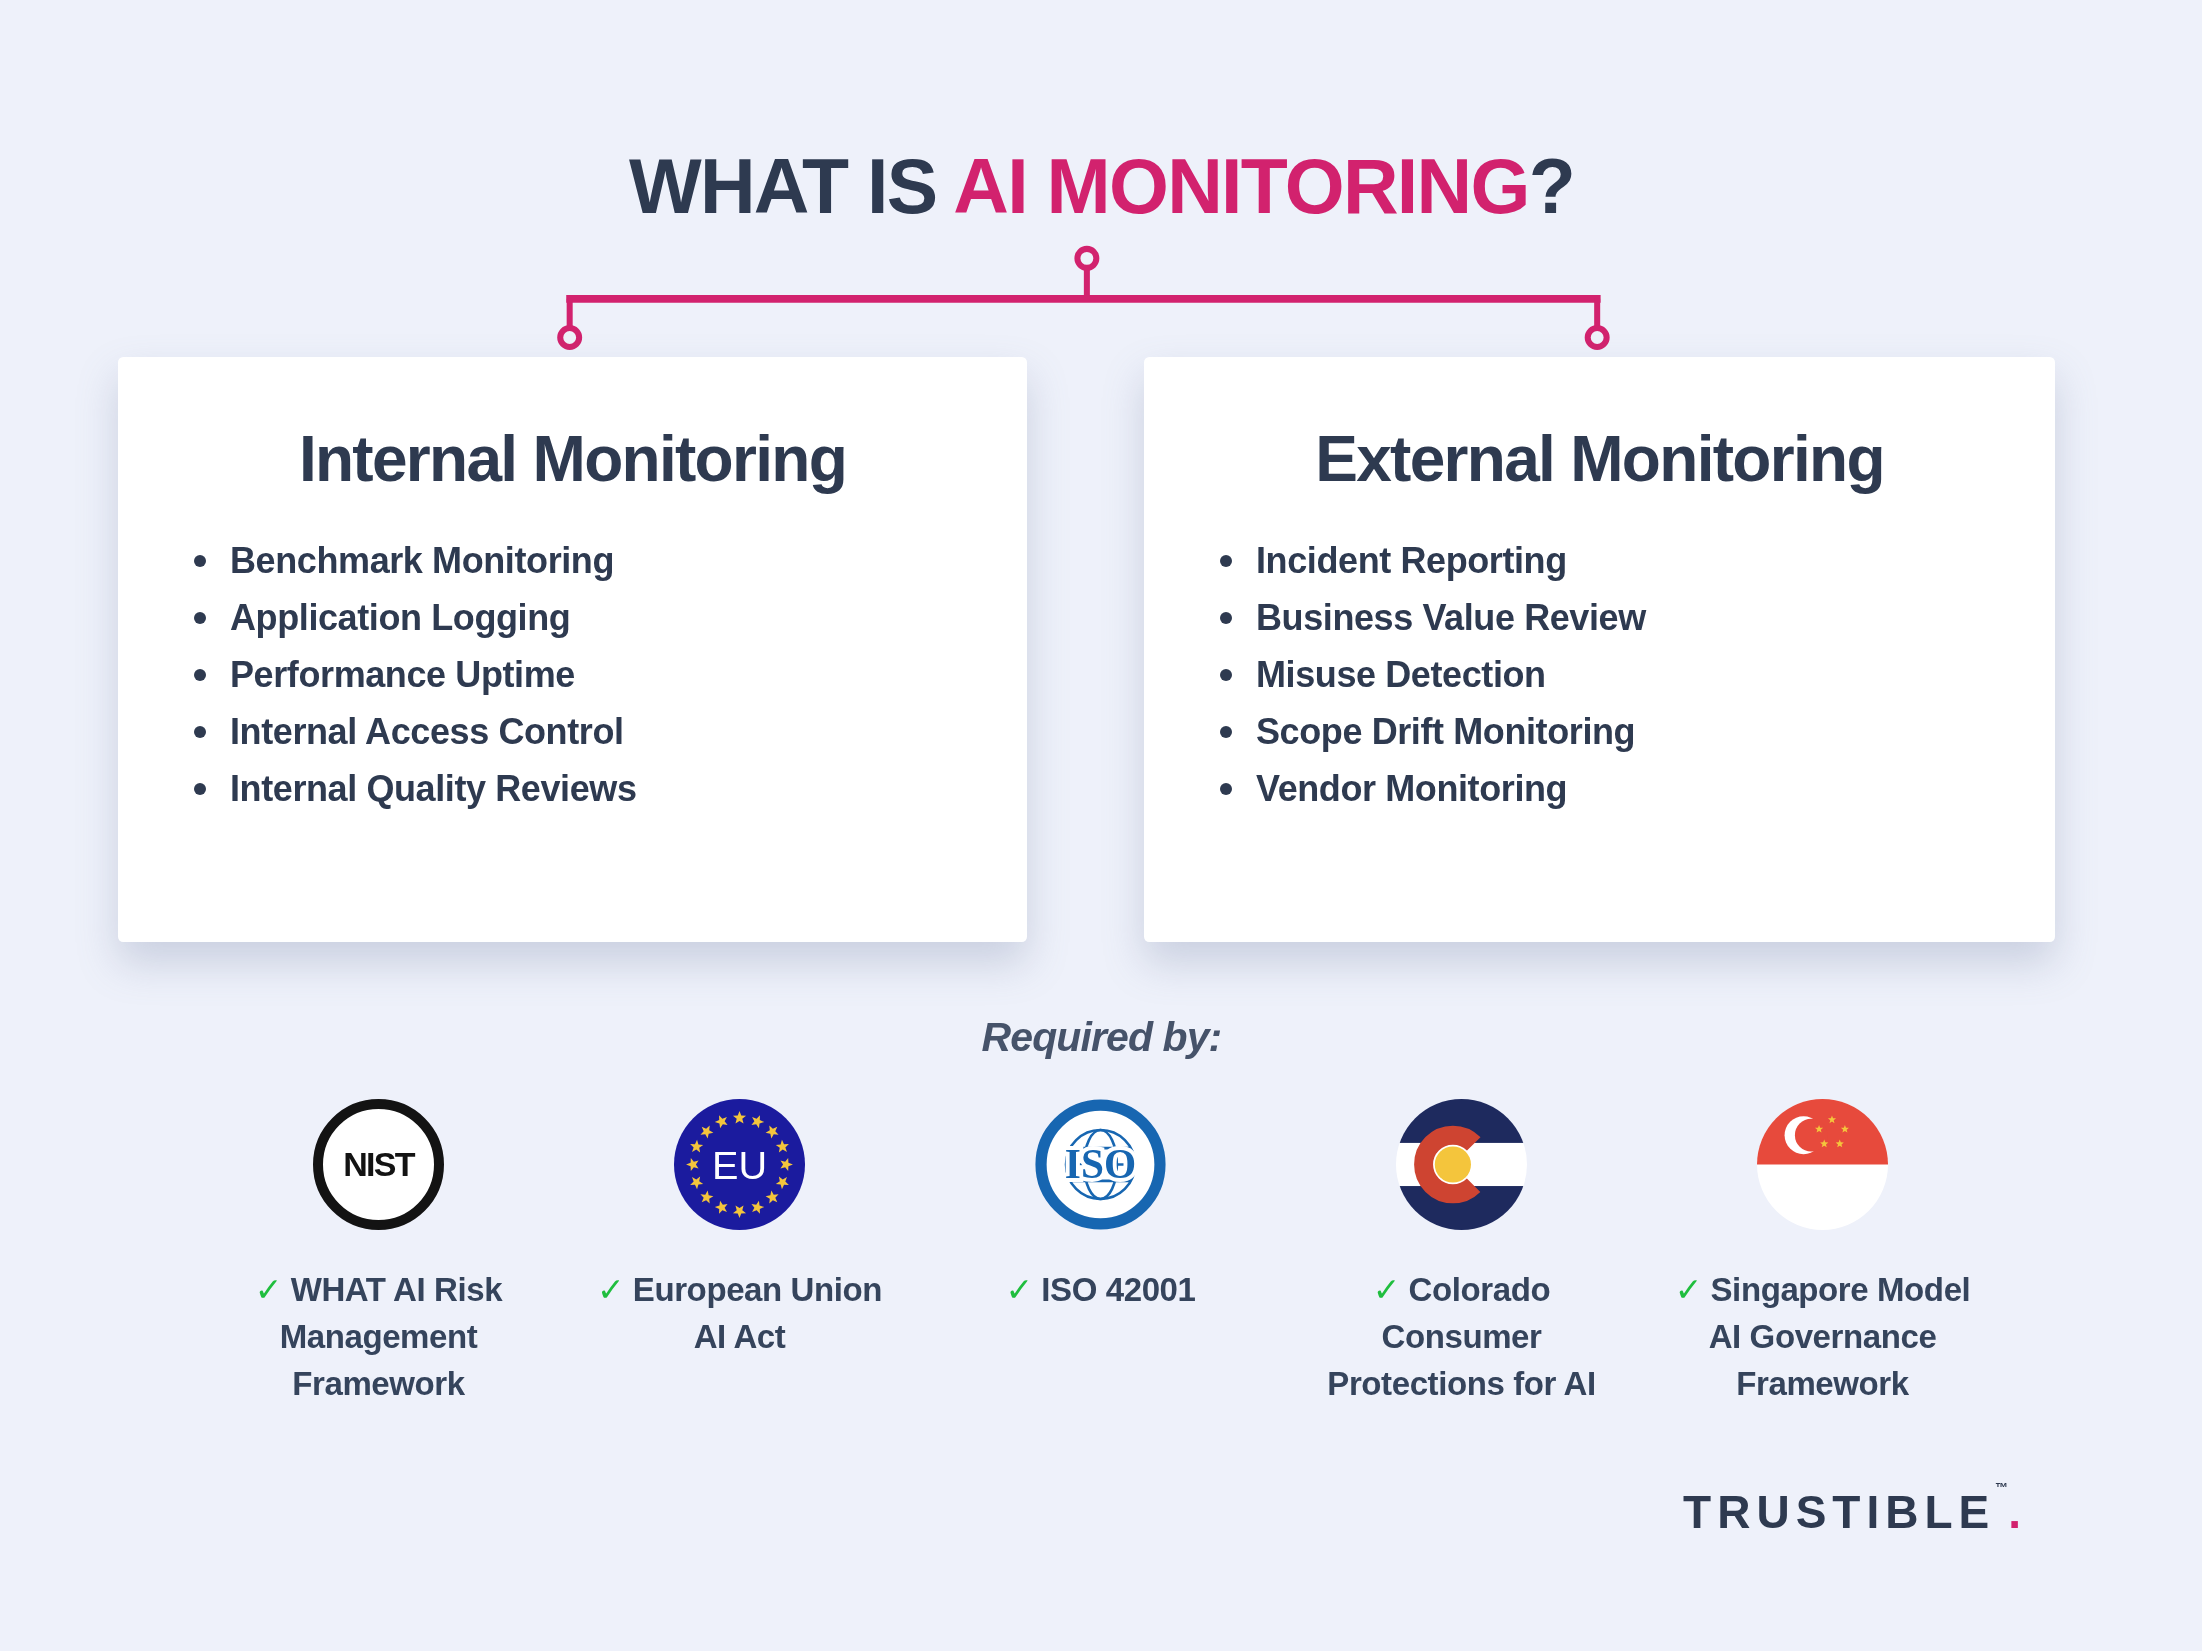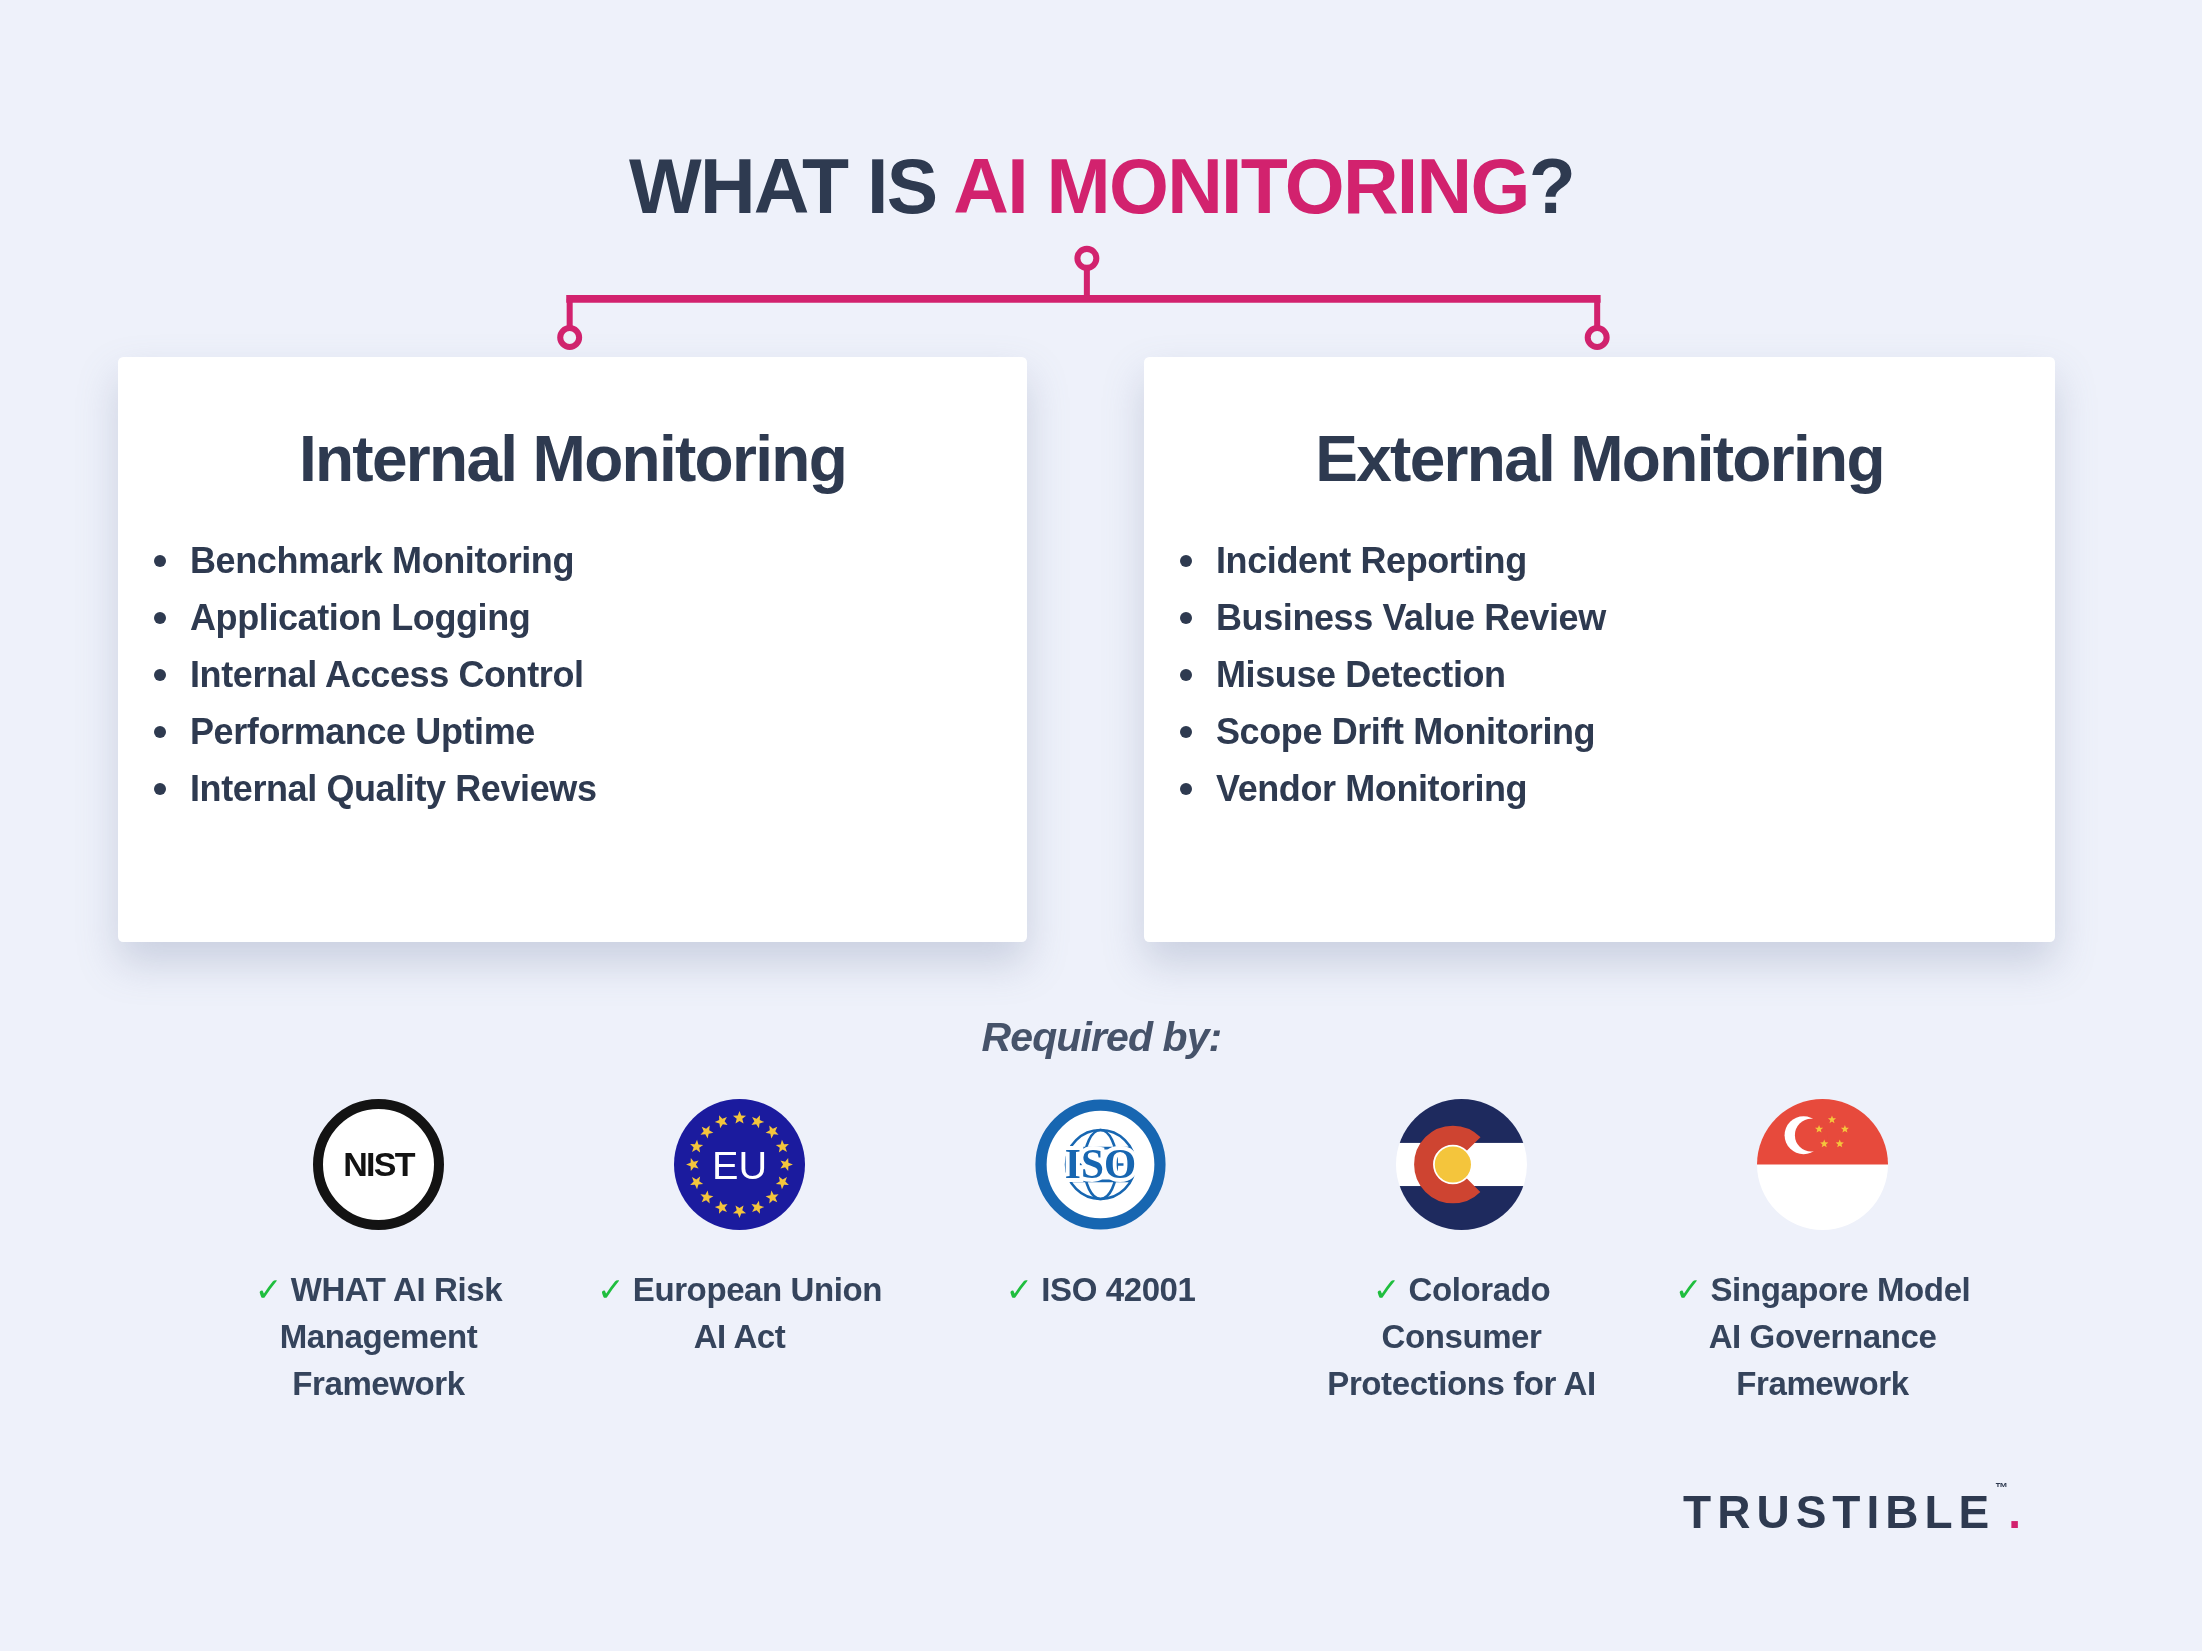--- a/index.html
+++ b/index.html
@@ -19,21 +19,21 @@
 
   
   .connector{position:absolute;top:0;left:0}
 
   
   .card{position:absolute;top:357px;height:585px;background:#ffffff;border-radius:5.2px;
         box-shadow:0 20.6px 40px rgba(120,132,165,.30)}
   .card.left{left:118px;width:909px}
   .card.right{left:1144px;width:911px}
   .card h2{margin-top:65px;text-align:center;font-size:64px;font-weight:800;letter-spacing:-1.7px;color:var(--ink)}
-  .card ul{list-style:none;margin-top:36px;padding-left:36px}
+  .card ul{list-style:none;margin-top:36px;padding-left:76px}
   .card li{display:flex;align-items:center;height:57px;font-size:36px;font-weight:700;color:var(--ink);letter-spacing:-0.4px}
   .dot{width:12px;height:12px;border-radius:50%;background:var(--ink);margin-right:24px;flex:0 0 auto}
 
   
   .required-label{position:absolute;top:1014px;left:0;width:2203px;text-align:center;
                   font-size:41px;font-weight:700;font-style:italic;color:#46536a;letter-spacing:-0.9px}
   .logo-row{position:absolute;top:1099px;left:198px;width:1807px;display:flex}
   .logo-col{width:361px;display:flex;flex-direction:column;align-items:center}
   .badge{width:131px;height:131px;border-radius:50%;position:relative;flex:0 0 auto}
   .badge svg{display:block}
@@ -74,25 +74,25 @@
       <li>
           <span class="dot"></span>
           <span>Benchmark Monitoring</span>
         </li>
       <li>
           <span class="dot"></span>
           <span>Application Logging</span>
         </li>
       <li>
           <span class="dot"></span>
+          <span>Performance Uptime</span>
+        </li>
+      <li>
+          <span class="dot"></span>
           <span>Internal Access Control</span>
-        </li>
-      <li>
-          <span class="dot"></span>
-          <span>Performance Uptime</span>
         </li>
       <li>
           <span class="dot"></span>
           <span>Internal Quality Reviews</span>
         </li>
     </ul>
   </section>
 
   <section class="card right">
     <h2>External Monitoring</h2>

